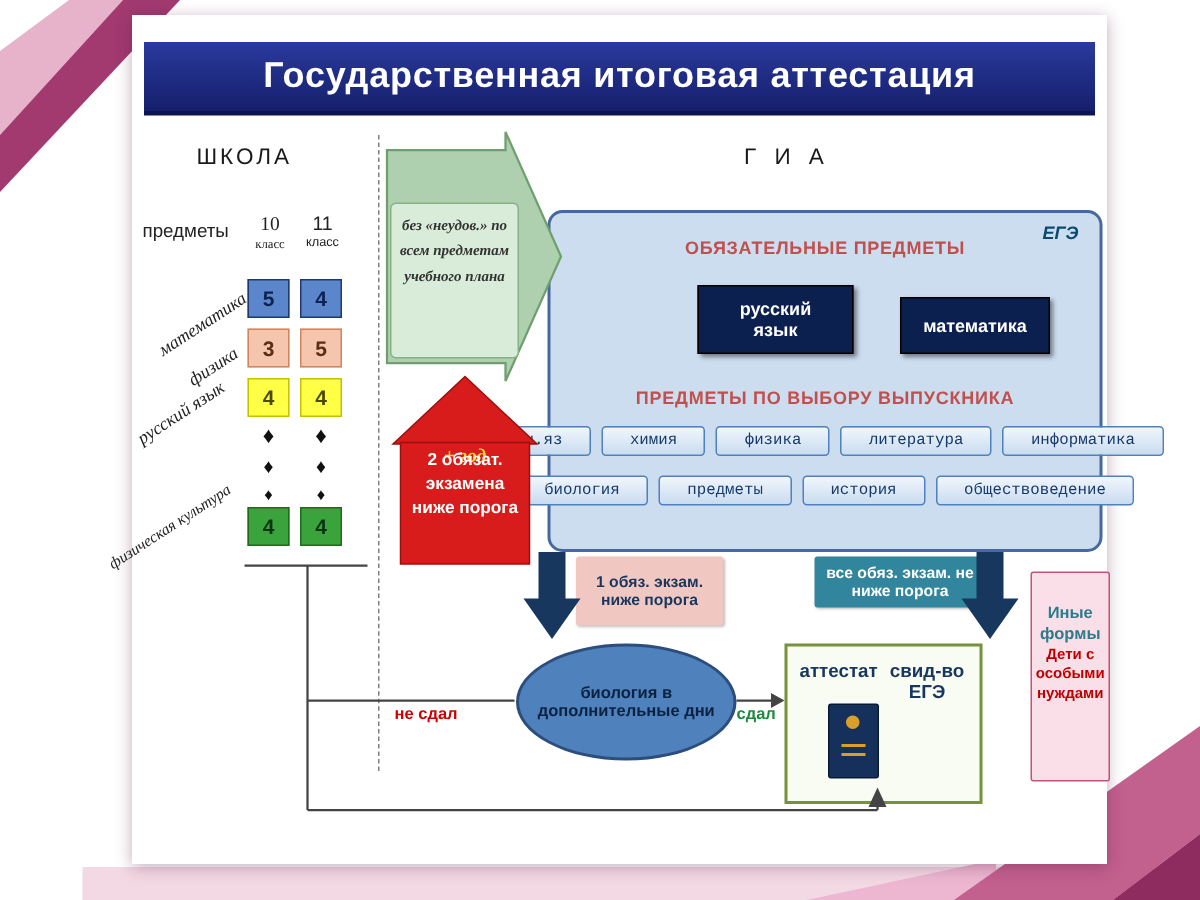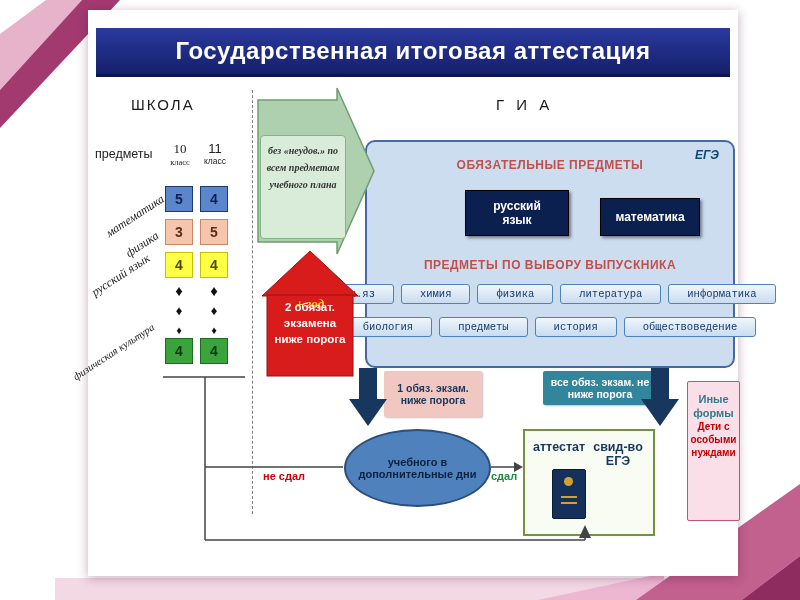--- a/index.html
+++ b/index.html
@@ -42,21 +42,21 @@
 
   .pinkbox{background:#f1c7c2;color:#17375e;font-weight:bold;font-size:10.5px;display:flex;align-items:center;justify-content:center;text-align:center;border-radius:2px;box-shadow:1px 1px 2px rgba(0,0,0,.25);}
   .tealbox{background:#31859c;color:#fff;font-weight:bold;font-size:10.5px;display:flex;align-items:center;justify-content:center;text-align:center;border-radius:2px;box-shadow:1px 1px 2px rgba(0,0,0,.25);}
   #retake-ellipse{left:344px;top:429px;width:147px;height:78px;border-radius:50%;background:#4f81bd;border:2px solid #2b4e7e;display:flex;align-items:center;justify-content:center;text-align:center;color:#0a2240;font-weight:bold;font-size:11px;padding:0 10px;box-sizing:border-box;}
   #cert-box{left:523px;top:429px;width:132px;height:107px;background:#f8fcf3;border:2px solid #76923c;box-sizing:border-box;}
   .cert-label{position:absolute;color:#17375e;font-weight:bold;font-size:12.5px;text-align:center;}
   #doc-icon{position:absolute;left:27px;top:38px;width:32px;height:48px;background:#16305c;border:1px solid #0a1b38;border-radius:2px;}
   #doc-emblem{position:absolute;left:11px;top:7px;width:9px;height:9px;border-radius:50%;background:#d8a02a;}
   .doc-line{position:absolute;left:8px;width:16px;height:2px;background:#d8a02a;}
   #other-box{left:687px;top:381px;width:53px;height:140px;background:#fbdfe8;border:1.5px solid #c2547c;border-radius:2px;box-sizing:border-box;text-align:center;}
-  #other-title{margin-top:10px;color:#2e7b8c;font-weight:bold;font-size:11px;line-height:14px;}
+  #other-title{margin-top:20px;color:#2e7b8c;font-weight:bold;font-size:11px;line-height:14px;}
   #other-needs{color:#c00000;font-weight:bold;font-size:10px;line-height:13px;}
 
   #green-note{left:260px;top:135px;width:86px;height:104px;background:#d9ecd9;border:1px solid #86b386;border-radius:4px;box-sizing:border-box;padding:6px 3px;text-align:center;font-family:"Liberation Serif",serif;font-style:italic;font-weight:bold;font-size:10px;line-height:17px;color:#333;}
   #plus-year{left:268px;top:253px;width:84px;text-align:center;font-family:"Liberation Serif",serif;font-style:italic;font-weight:bold;font-size:13px;color:#ffd83d;margin-top:43px;}
   #two-fail{left:263px;top:299px;width:94px;text-align:center;color:#fff;font-weight:bold;font-size:11.5px;line-height:16px;}
   #two-fail span{display:block;}
 
   .flow-lbl{font-weight:bold;font-size:11px;}
 </style>
 </head>
@@ -130,21 +130,21 @@
       <span class="elec-btn">биология</span>
       <span class="elec-btn">предметы</span>
       <span class="elec-btn">история</span>
       <span class="elec-btn">обществоведение</span>
     </div>
   </div>
 
   <div class="abs z2 pinkbox" style="left:384px;top:371px;width:98px;height:46px;padding:0 6px;box-sizing:border-box;">1 обяз. экзам. ниже порога</div>
   <div class="abs z2 tealbox" style="left:543px;top:371px;width:114px;height:34px;padding:0 6px;box-sizing:border-box;">все обяз. экзам. не ниже порога</div>
 
-  <div id="retake-ellipse" class="abs z2">учебного в дополнительные дни</div>
+  <div id="retake-ellipse" class="abs z2">биология в дополнительные дни</div>
 
   <div id="cert-box" class="abs z2">
     <div class="cert-label" style="left:8px;top:9px;">аттестат</div>
     <div class="cert-label" style="right:6px;top:9px;width:58px;">свид-во ЕГЭ</div>
     <div id="doc-icon">
       <div id="doc-emblem"></div>
       <div class="doc-line" style="top:26px;"></div>
       <div class="doc-line" style="top:32px;"></div>
     </div>
   </div>

